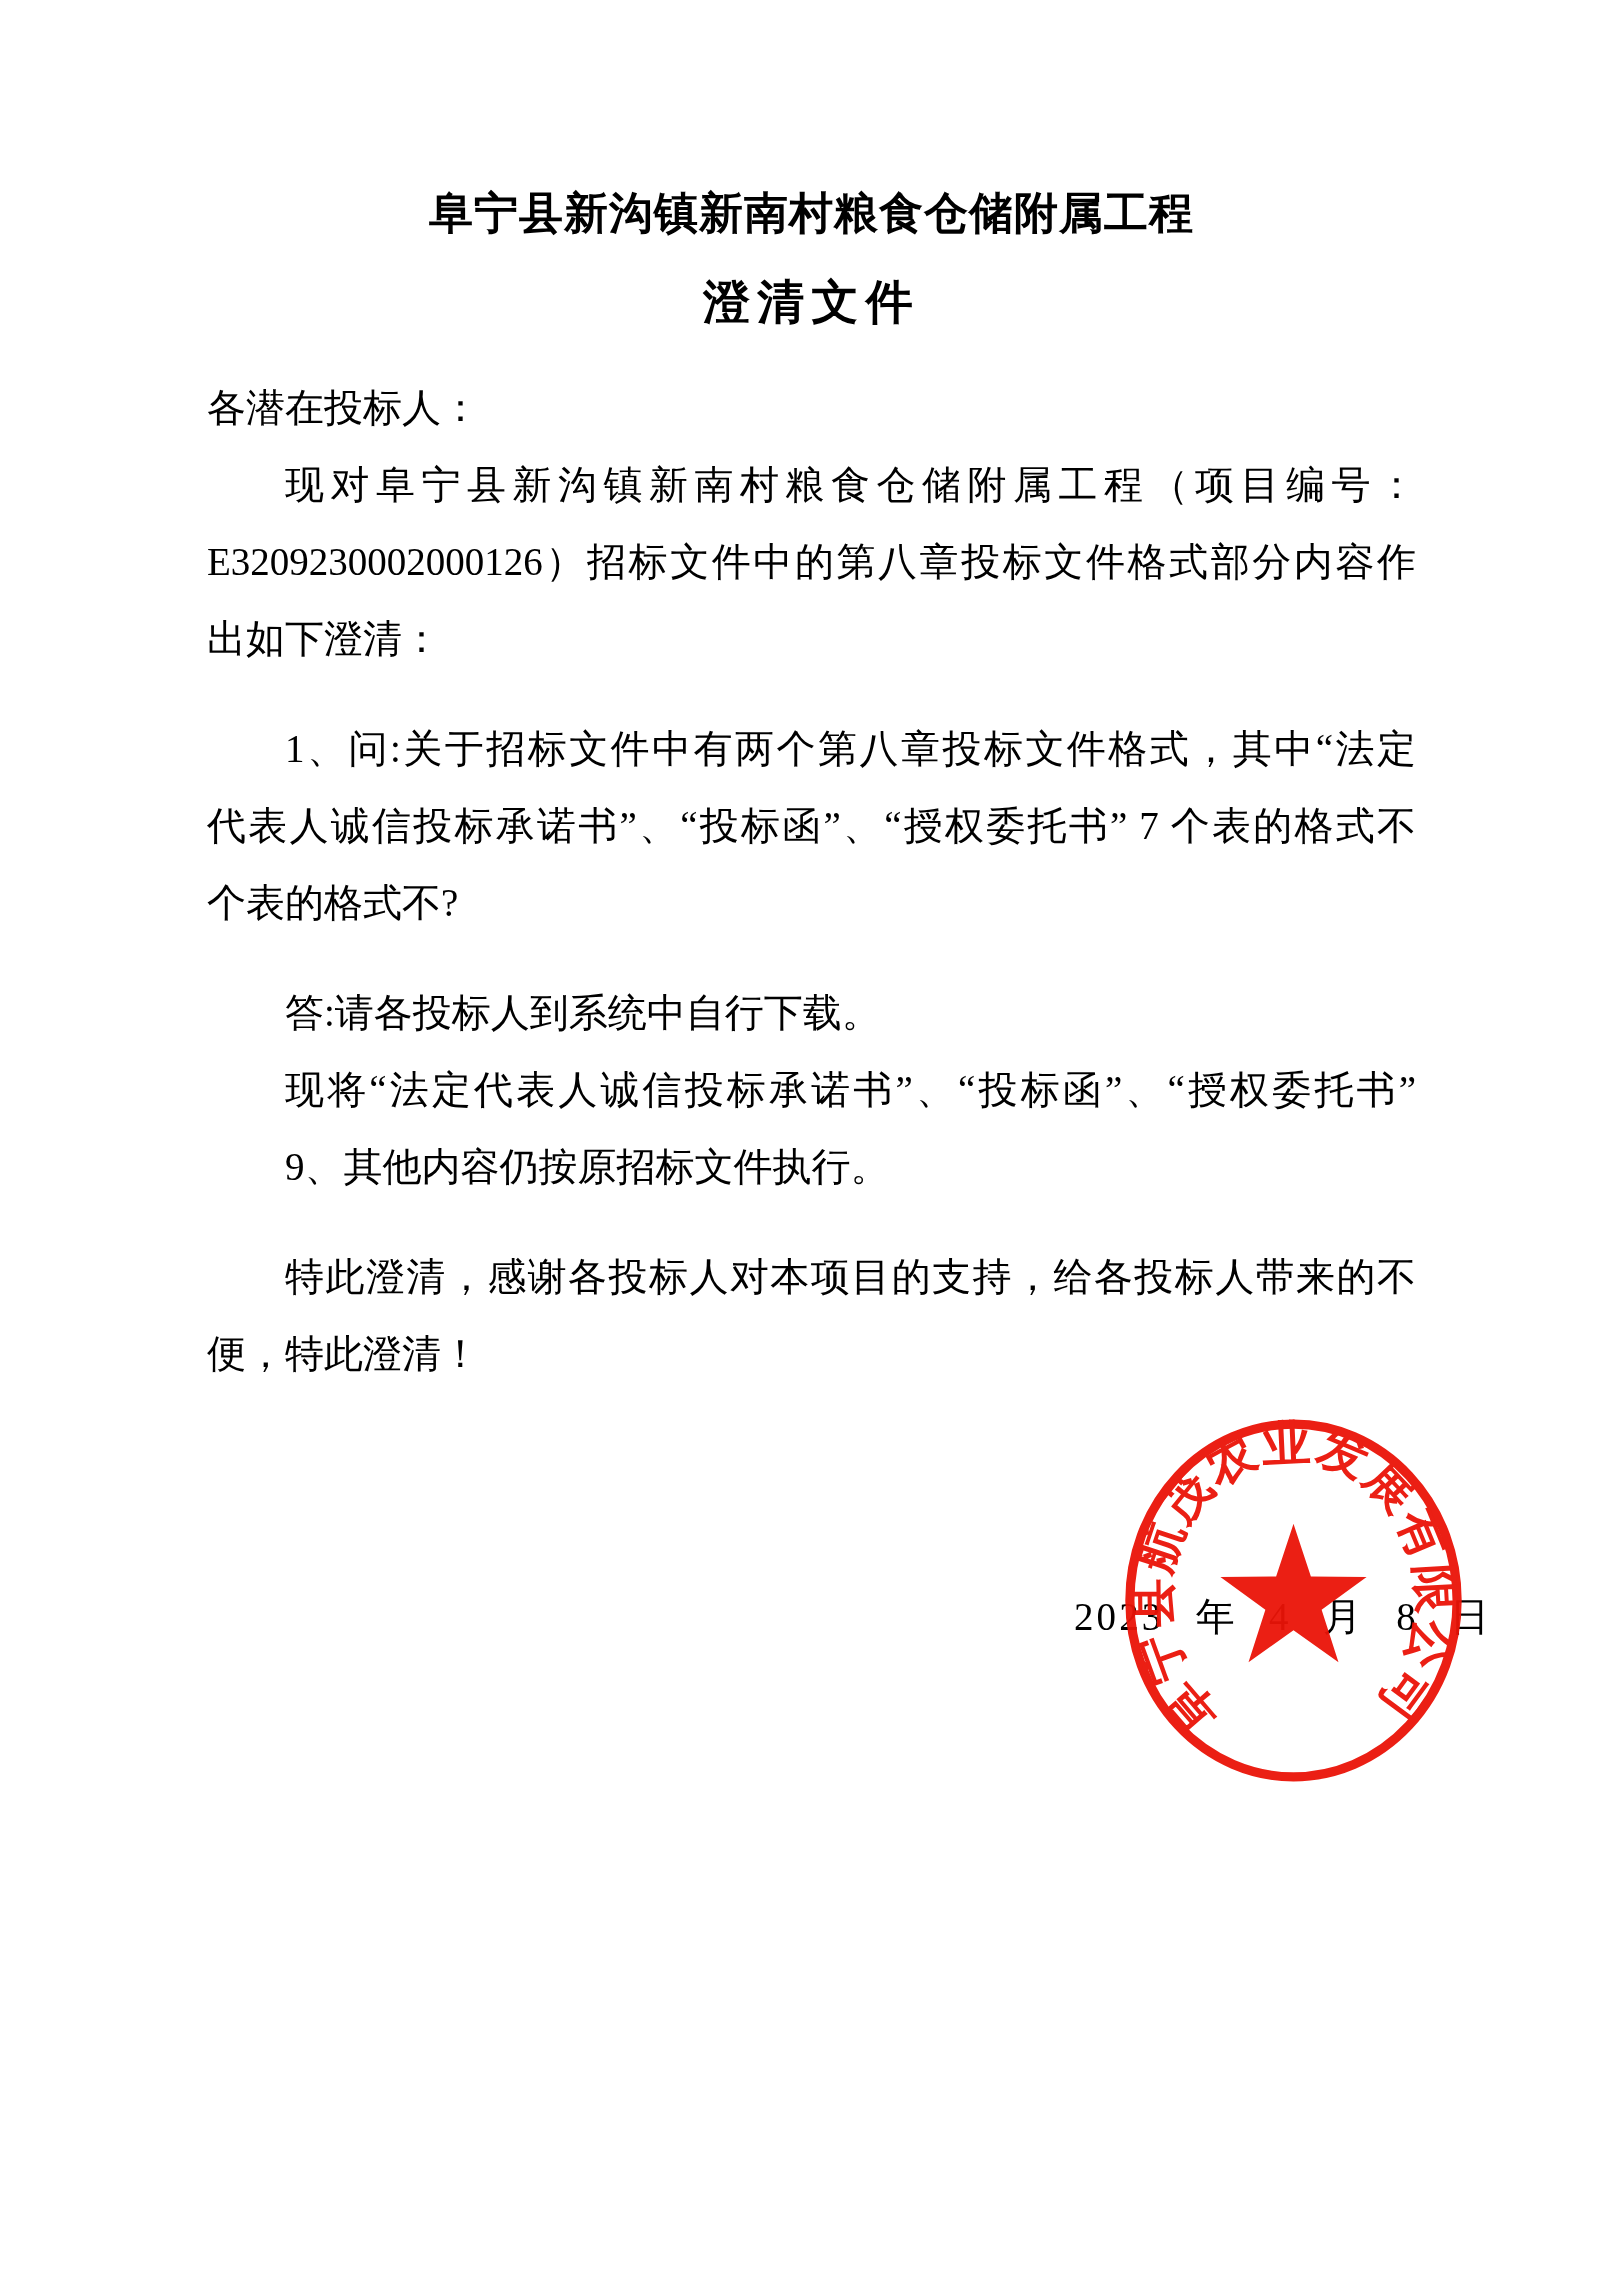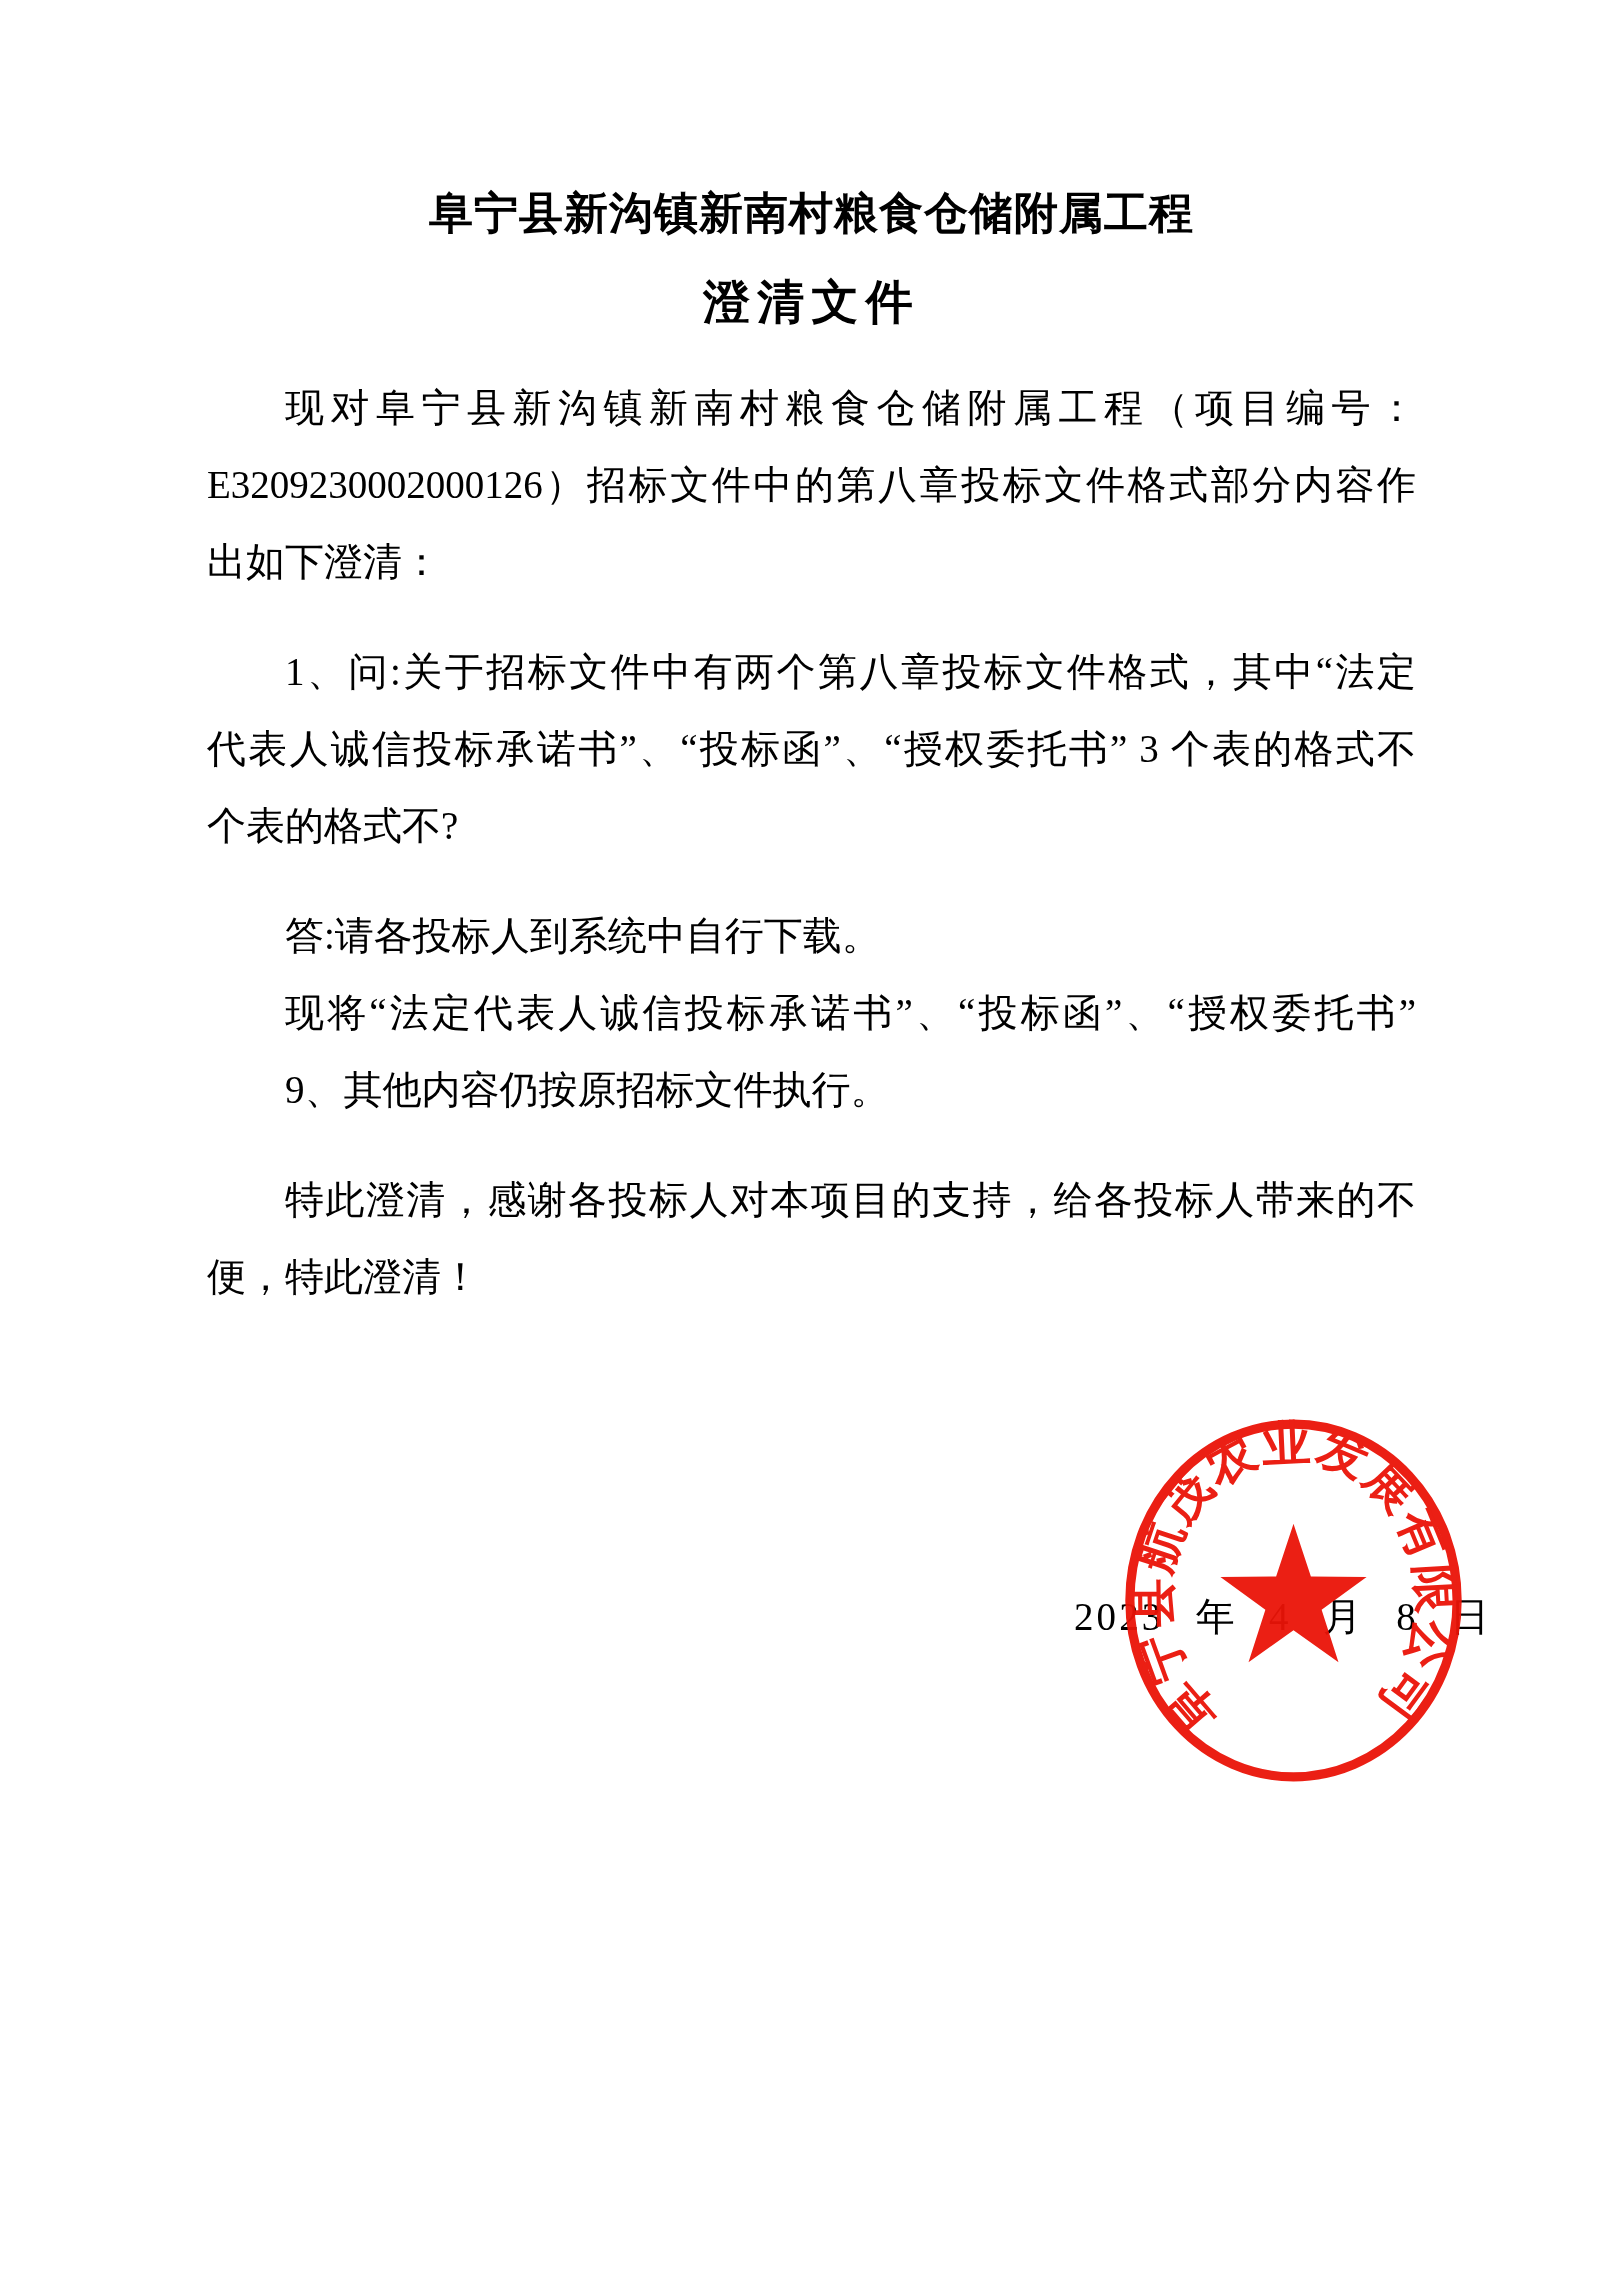--- a/index.html
+++ b/index.html
@@ -45,25 +45,26 @@
 </style>
 </head>
 <body>
 
 <div class="page">
 
   <div class="title title-1">阜宁县新沟镇新南村粮食仓储附属工程</div>
   <div class="title title-2">澄清文件</div>
 
   <div class="doc-body">
+    <div class="line">各潜在投标人：</div>
     <div class="line ind j">现对阜宁县新沟镇新南村粮食仓储附属工程（项目编号：</div>
     <div class="line j">E3209230002000126）招标文件中的第八章投标文件格式部分内容作</div>
     <div class="line">出如下澄清：</div>
     <div class="line ind j gap">1、问:关于招标文件中有两个第八章投标文件格式，其中“法定</div>
-    <div class="line j">代表人诚信投标承诺书”、“投标函”、“授权委托书” 3 个表的格式不</div>
+    <div class="line j">代表人诚信投标承诺书”、“投标函”、“授权委托书” 7 个表的格式不</div>
     <div class="line">个表的格式不?</div>
     <div class="line ind gap">答:请各投标人到系统中自行下载。</div>
     <div class="line ind j">现将“法定代表人诚信投标承诺书”、“投标函”、“授权委托书”</div>
     <div class="line ind">9、其他内容仍按原招标文件执行。</div>
     <div class="line ind j gap">特此澄清，感谢各投标人对本项目的支持，给各投标人带来的不</div>
     <div class="line">便，特此澄清！</div>
   </div>
 
   <div class="date-line">2023 年 4 月 8 日</div>
 

